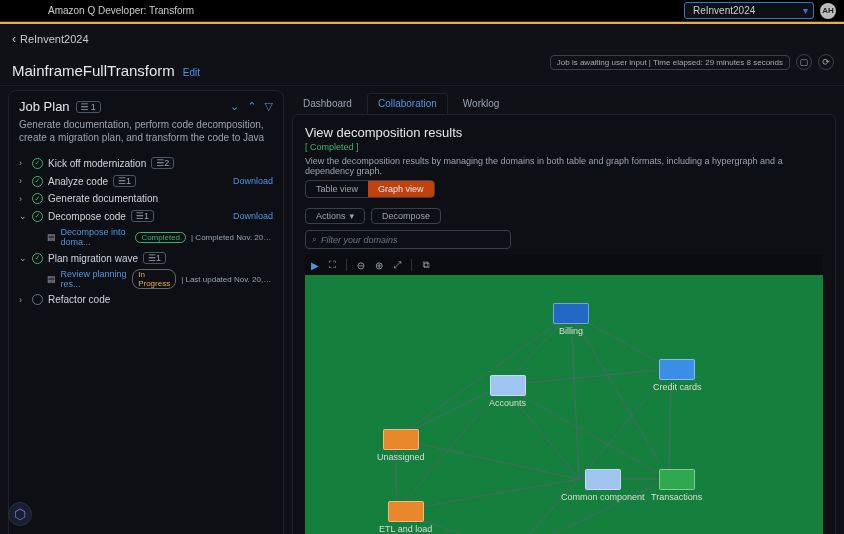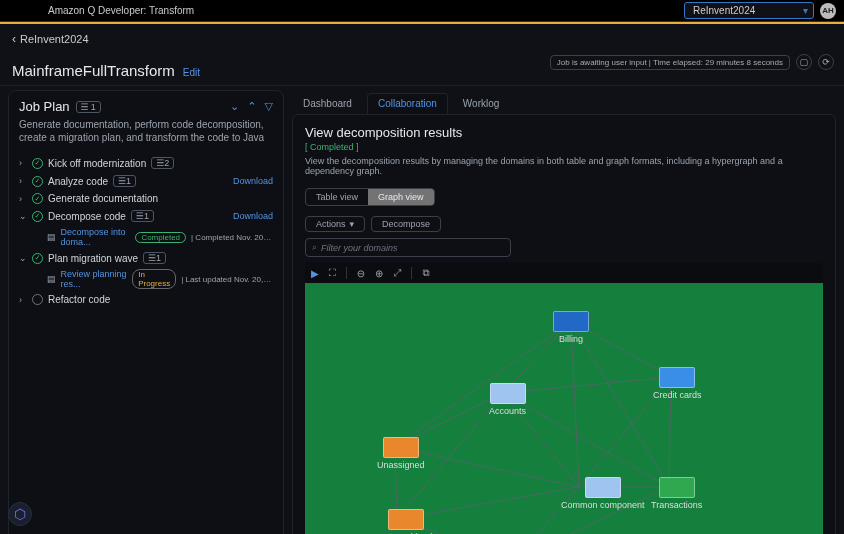--- a/index.html
+++ b/index.html
@@ -101,23 +101,23 @@
     .statusbar { position: absolute; top: 54px; right: 10px; display: flex; align-items: flex-end; gap: 6px; }
     .status-pill { border: 1px solid #3a3f4a; border-radius: 4px; padding: 2px 6px; font-size: 8px; color: #aaa; }
     .iconbtn { width: 16px; height: 16px; border: 1px solid #3a3f4a; border-radius: 50%; display: flex; align-items: center; justify-content: center; font-size: 9px; color: #aaa; }
     .panel {
       border: 1px solid #1f232b; border-radius: 6px; background: #0d0f14;
       flex: 1; display: flex; flex-direction: column; padding: 10px 12px; overflow: hidden;
     }
     .panel-head h2 { font-size: 13px; font-weight: 400; color: #e5e7eb; }
     .panel-sub { color: #3cb371; font-size: 9px; margin-top: 2px; }
     .panel-desc { color: #9ca3af; font-size: 9px; margin-top: 4px; }
-    .view-toggle { margin-top: 12px; display: inline-flex; border: 1px solid #3a3f4a; border-radius: 4px; overflow: hidden; width: fit-content; }
+    .view-toggle { margin-top: 4px; display: inline-flex; border: 1px solid #3a3f4a; border-radius: 4px; overflow: hidden; width: fit-content; }
     .view-toggle .seg { padding: 3px 10px; font-size: 9px; color: #9ca3af; cursor: pointer; }
-    .view-toggle .seg.active { background: #737373; color: #e5e7eb; }
+    .view-toggle .seg.active { background: #c2410c; color: #e5e7eb; }
     .show-row { display: flex; align-items: center; gap: 8px; margin-top: 10px; justify-content: space-between; }
     .show-left { display: flex; align-items: center; gap: 8px; }
     .show-label { font-size: 13px; color: #e5e7eb; }
     .dropdown { border: 1px solid #3576c6; border-radius: 4px; padding: 2px 14px 2px 8px; font-size: 9px; color: #ccc; position: relative; }
     .dropdown::after { content: "▾"; position: absolute; right: 3px; color: #5294e2; }
     .btn-outline { border: 1px solid #3a3f4a; border-radius: 4px; padding: 2px 10px; font-size: 9px; color: #9ca3af; cursor: pointer; display: inline-flex; gap: 4px; }
     .filter-input { margin-top: 6px; display: flex; align-items: center; border: 1px solid #3a3f4a; border-radius: 4px; padding: 3px 6px; font-size: 9px; color: #6b7280; width: 206px; gap: 4px; }
     .toolbar { margin-top: 6px; display: flex; gap: 10px; padding: 4px 6px; background: #0a0c10; color: #9ca3af; font-size: 10px; align-items: center; }
     .toolbar .sep { border-left: 1px solid #333; height: 12px; }
     .graph { flex: 1; background: #15803d; margin-top: 0; position: relative; overflow: hidden; }

